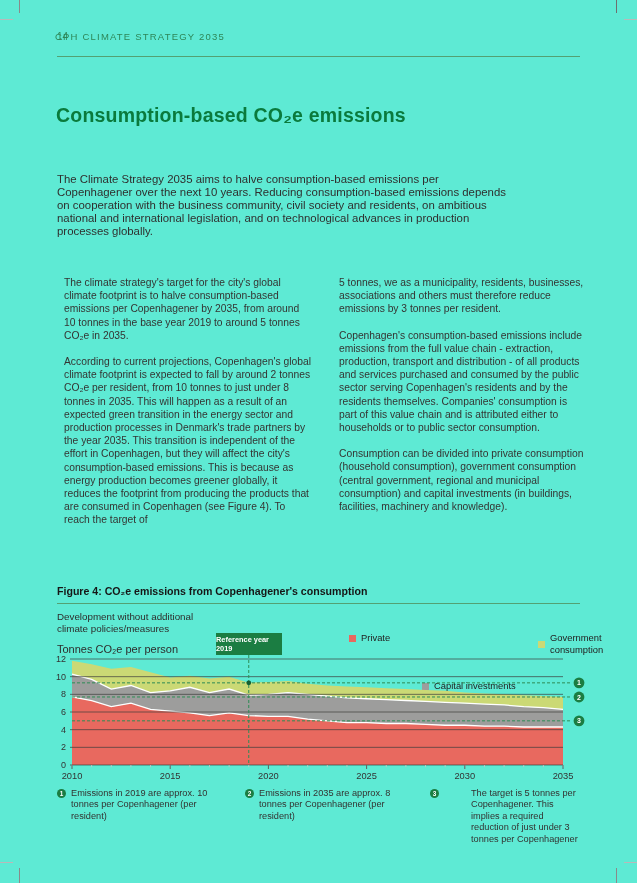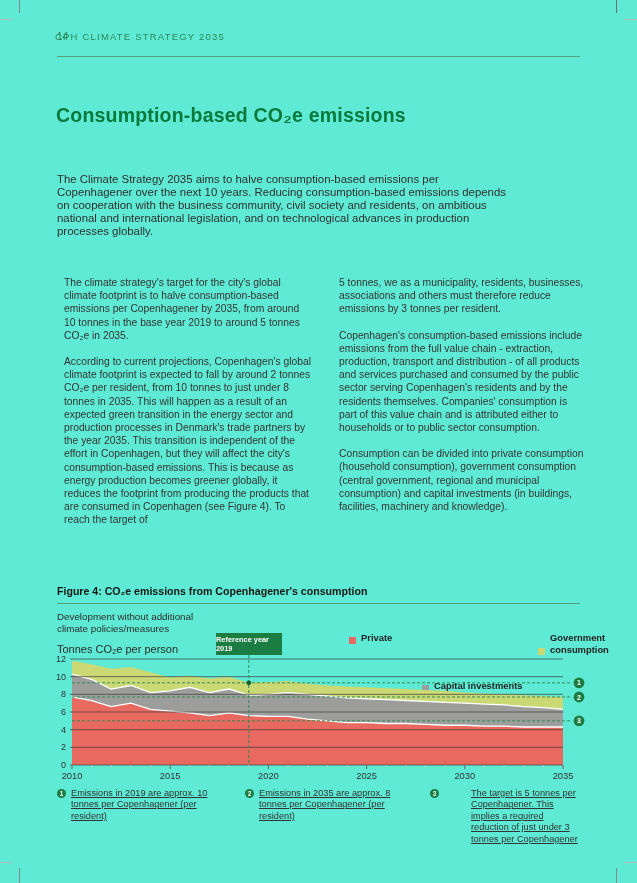--- a/index.html
+++ b/index.html
@@ -20,30 +20,30 @@
   .cols{position:absolute;left:64px;top:276px;width:523px;display:flex;gap:28px;}
   .col{width:247px;font-size:10.3px;line-height:13.2px;color:#343432;}
   .col p{margin:0 0 13px 0;}
   
   .fig-caption{position:absolute;left:57px;top:585px;font-size:10.6px;font-weight:bold;color:#161616;}
   .fig-rule{position:absolute;left:57px;top:603px;width:523px;height:1px;background:#53a173;}
   .fig-note{position:absolute;left:57px;top:611px;font-size:9.8px;line-height:12.4px;color:#2d2d2c;}
   .y-axis-title{position:absolute;left:57px;top:643px;font-size:11px;color:#2d2d2c;}
   .badge{position:absolute;left:216px;top:633px;width:66px;background:#1b7d42;color:#fff;
          text-align:left;font-size:7.4px;font-weight:bold;line-height:9.2px;padding:2px 0;}
-  .legend-item{position:absolute;top:632px;display:flex;gap:5px;align-items:flex-end;font-weight:bold;}
+  .legend-item{position:absolute;top:632px;display:flex;gap:5px;align-items:center;}
   .legend-swatch{width:7px;height:7px;margin-top:1px;flex:0 0 7px;}
   .legend-label{font-size:9.4px;line-height:11.5px;color:#222;}
   #legend-gov .legend-label{width:64px;}
   #chart-svg{position:absolute;left:40px;top:648px;}
   
   .footnote{position:absolute;top:788px;display:flex;gap:5px;}
   .fn-marker{flex:0 0 9px;width:9px;height:9px;border-radius:50%;background:#1b7d42;color:#fff;
              font-size:6.4px;line-height:9.5px;text-align:center;font-weight:bold;margin-top:1px;}
-  .fn-text{font-size:9.2px;line-height:11.4px;color:#333331;text-decoration:underline;}
+  .fn-text{font-size:9.2px;line-height:11.4px;color:#333331;}
 </style>
 </head>
 <body>
 
 <div class="page">
 
   <div class="crop" style="left:19px;top:0;width:1px;height:13px;background:#8a8a8a;"></div>
   <div class="crop" style="left:0;top:19px;width:13px;height:1px;"></div>
   <div class="crop" style="left:616px;top:0;width:1px;height:13px;background:#6f6f6f;"></div>
   <div class="crop" style="right:0;top:19px;width:13px;height:1px;"></div>

